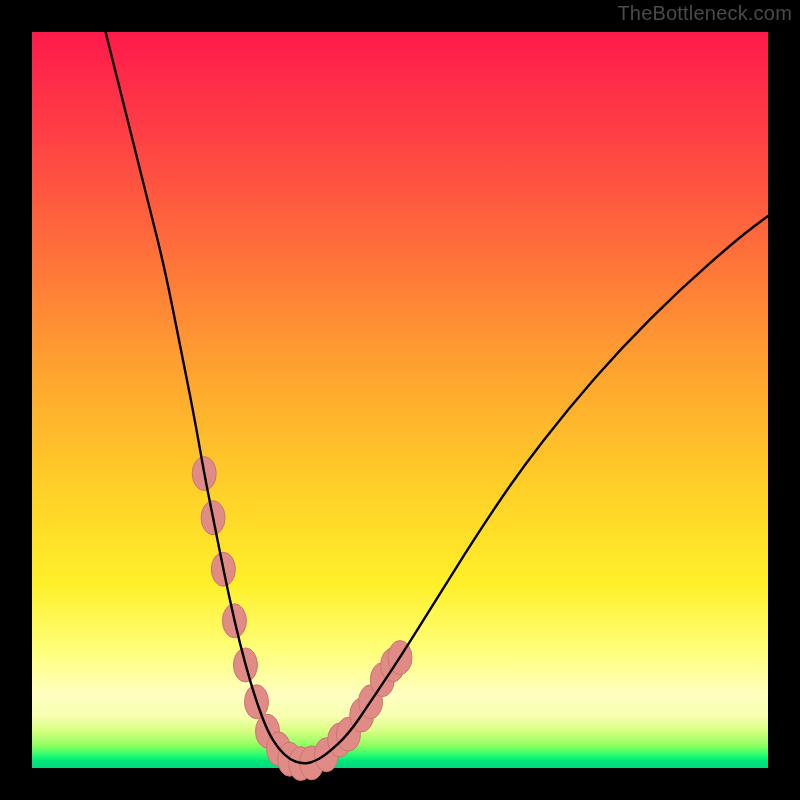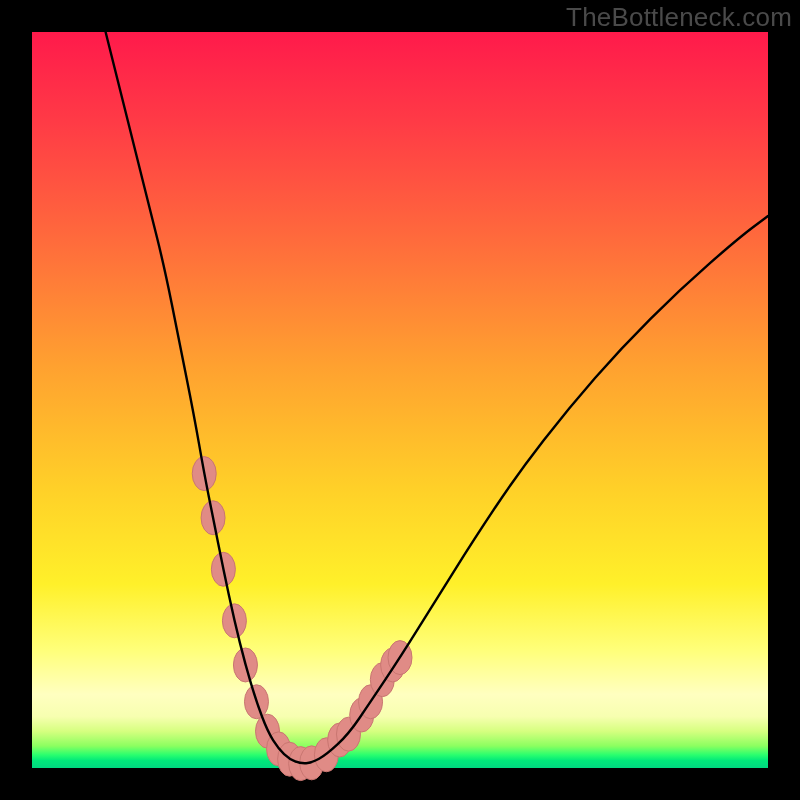--- a/index.html
+++ b/index.html
@@ -40,21 +40,21 @@
       #2bff6e 98.2%,
       #00e87a 99%,
       #00d880 100%
     );
   }
   .watermark {
     position: absolute;
     top: 2px;
     right: 8px;
     color: #4a4a4a;
-    font-size: 26px;
+    font-size: 20px;
     font-weight: 500;
     letter-spacing: 0.2px;
     user-select: none;
   }
   svg.curve {
     position: absolute;
     left: 0;
     top: 0;
     width: 736px;
     height: 736px;

